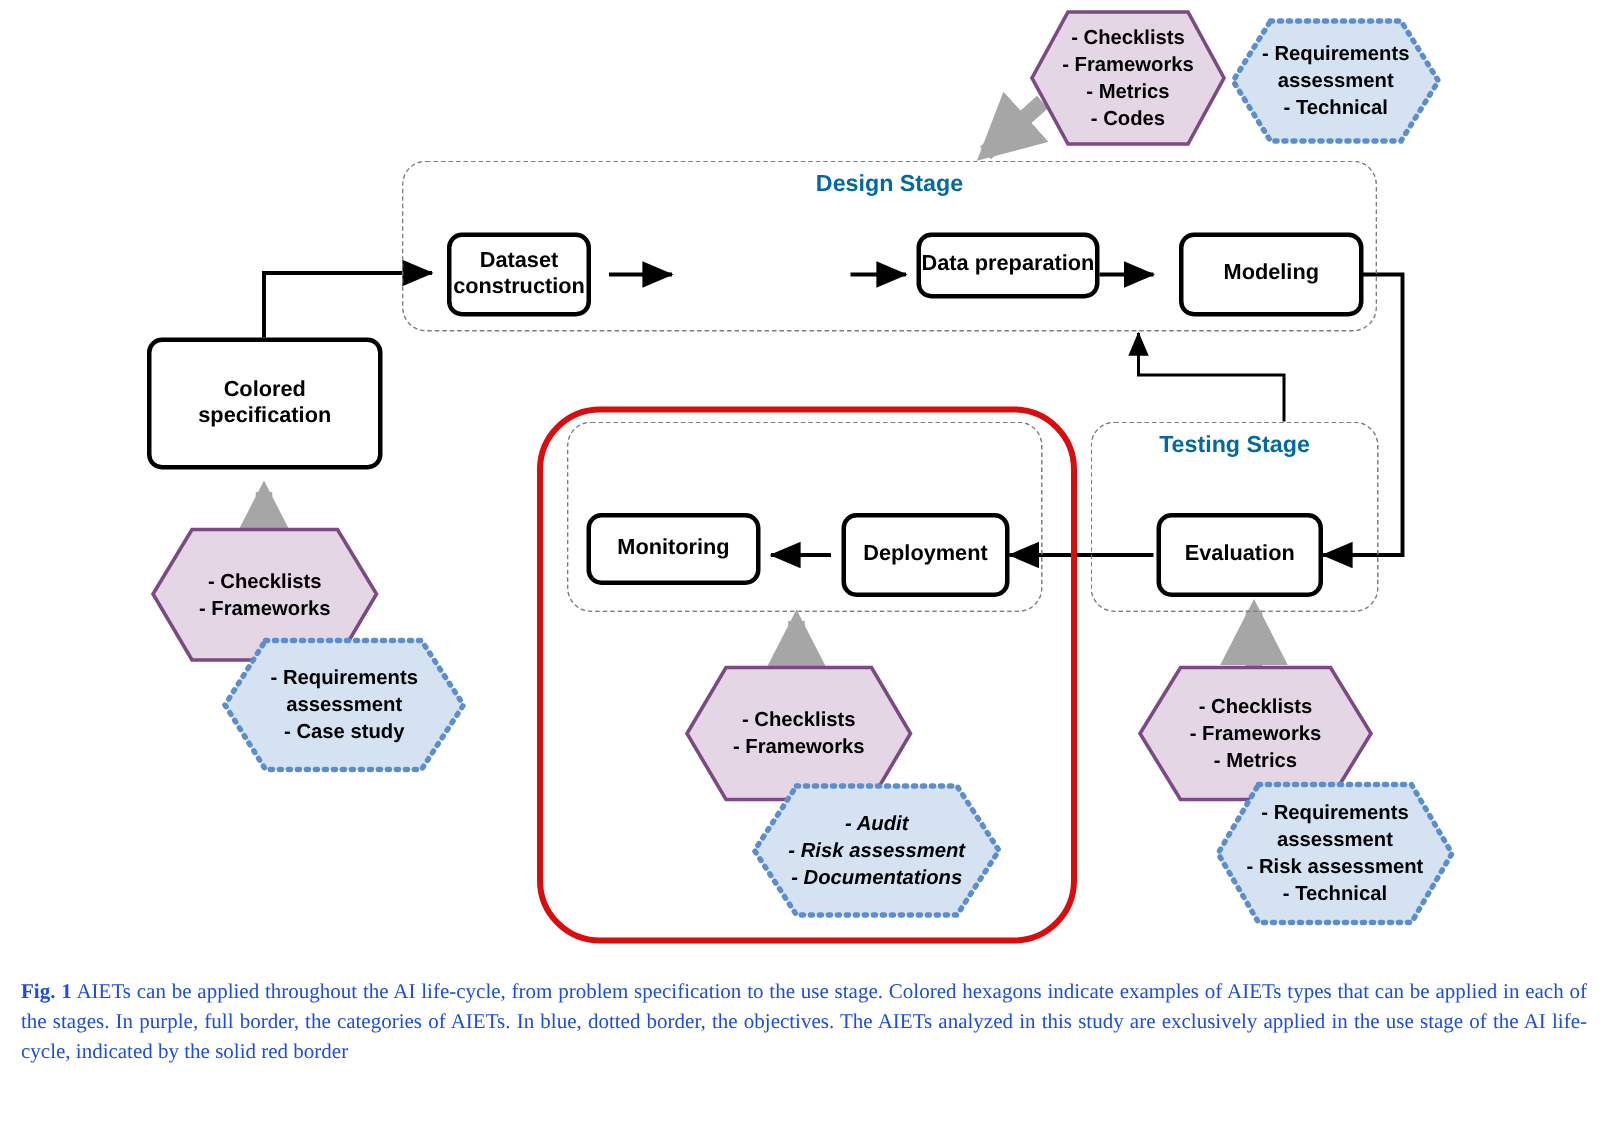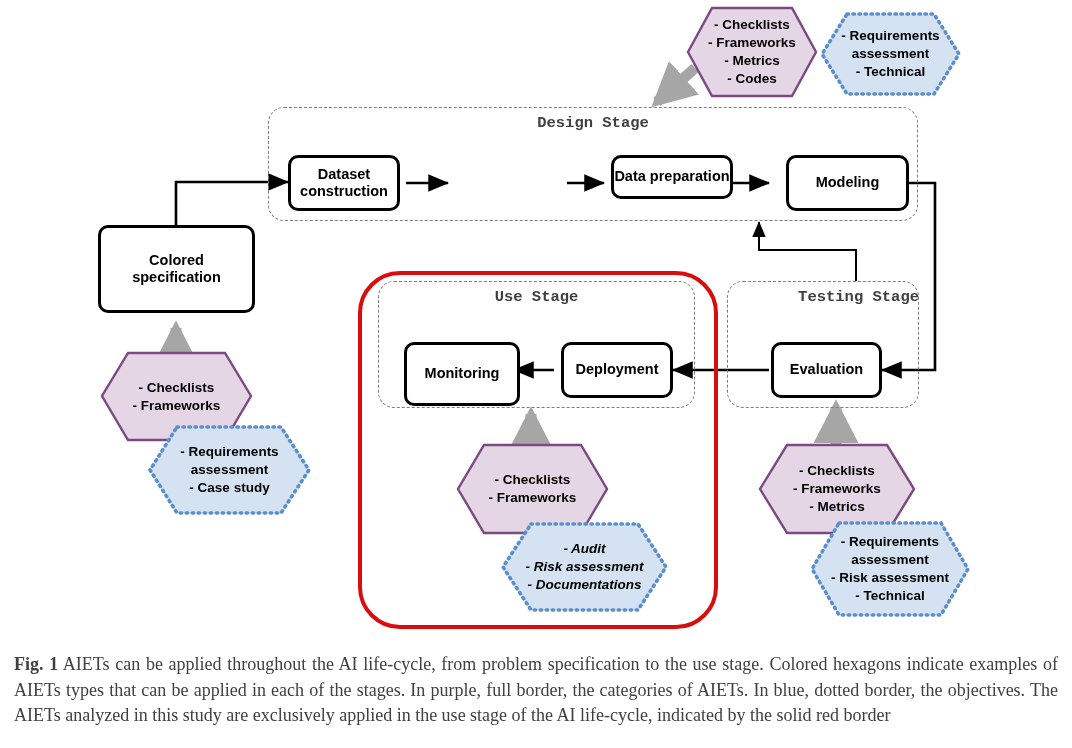--- a/index.html
+++ b/index.html
@@ -34,25 +34,24 @@
     border:1.4px dashed #7d7d7d;
     border-radius:16px;
     box-sizing:border-box;
     background:transparent;
     z-index:2;
   }
   .stage-title{
     position:absolute;
     font-weight:bold;
     font-size:15.5px;
-    color:#404040;
+    color:#0369a1;
     text-align:center;
     z-index:6;
     white-space:nowrap;
-    font-family:Liberation Mono, monospace;
   }
   .red-frame{
     position:absolute;
     border:4.5px solid #d90d0d;
     border-radius:42px;
     box-sizing:border-box;
     z-index:3;
     background:transparent;
   }
   .hex{
@@ -65,23 +64,23 @@
     line-height:1.32;
     box-sizing:border-box;
     white-space:pre-line;
   }
   .hex .hex-label{position:relative;z-index:2;padding:0 6px;}
   .hex svg{position:absolute;left:0;top:0;width:100%;height:100%;z-index:1;}
 
   #caption{
     position:absolute;left:0;top:652px;width:1072px;
     font-family:"Liberation Serif", serif;
-    font-size:18px;
+    font-size:14px;
     line-height:1.42;
-    color:#404040;
+    color:#1d4ed8;
     text-align:justify;
     padding:0 14px 0 14px;
     box-sizing:border-box;
   }
   #caption b{font-weight:bold;}
 </style>
 </head>
 <body>
 
 <div id="figure">
@@ -118,39 +117,38 @@
 
     <path d="M531,470 L531,414" fill="none" stroke="#a6a6a6" stroke-width="11" marker-end="url(#arrowGray)"></path>
 
     <path d="M836,452 L836,407" fill="none" stroke="#a6a6a6" stroke-width="11" marker-end="url(#arrowGray)"></path>
   </svg>
 
   <div class="stage-box" style="left:268px;top:107px;width:650px;height:114px;"></div>
   <div class="stage-title" style="left:268px;top:114px;width:650px;">Design Stage</div>
 
   <div class="stage-box" style="left:378px;top:281px;width:317px;height:127px;"></div>
-  <div class="stage-title" style="left:378px;top:288px;width:317px;">Use Stage</div>
 
   <div class="stage-box" style="left:727px;top:281px;width:192px;height:127px;"></div>
-  <div class="stage-title" style="left:727px;top:288px;width:192px;text-align:right;">Testing Stage</div>
+  <div class="stage-title" style="left:727px;top:288px;width:192px;">Testing Stage</div>
 
   <div class="red-frame" style="left:358px;top:271px;width:360px;height:358px;"></div>
 
   <div class="node" style="left:98px;top:225px;width:157px;height:88px;white-space:pre-line;">Colored
 specification</div>
 
-  <div class="node" style="left:288px;top:155px;width:112px;height:56px;white-space:pre-line;">Dataset
+  <div class="node" style="left:298px;top:155px;width:96px;height:56px;white-space:pre-line;">Dataset
 construction</div>
 
 
   <div class="node" style="left:611px;top:155px;width:122px;height:44px;white-space:pre-line;">Data preparation</div>
 
   <div class="node" style="left:776px;top:155px;width:123px;height:56px;white-space:pre-line;margin-left:10px;">Modeling</div>
 
-  <div class="node" style="left:391px;top:342px;width:116px;height:64px;white-space:pre-line;margin-left:13px;">Monitoring</div>
+  <div class="node" style="left:391px;top:342px;width:116px;height:48px;white-space:pre-line;">Monitoring</div>
 
   <div class="node" style="left:771px;top:342px;width:111px;height:56px;white-space:pre-line;">Evaluation</div>
 
   <div class="node" style="left:561px;top:342px;width:112px;height:56px;white-space:pre-line;">Deployment</div>
 
   <div class="hex" style="left:686px;top:6px;width:132px;height:92px;">
     <svg viewBox="0 0 132 92" preserveAspectRatio="none">
       <polygon points="26,2 106,2 130,46 106,90 26,90 2,46" fill="#e5d6e6" stroke="#7b4a82" stroke-width="2.4"></polygon>
     </svg>
     <span class="hex-label">- Checklists

